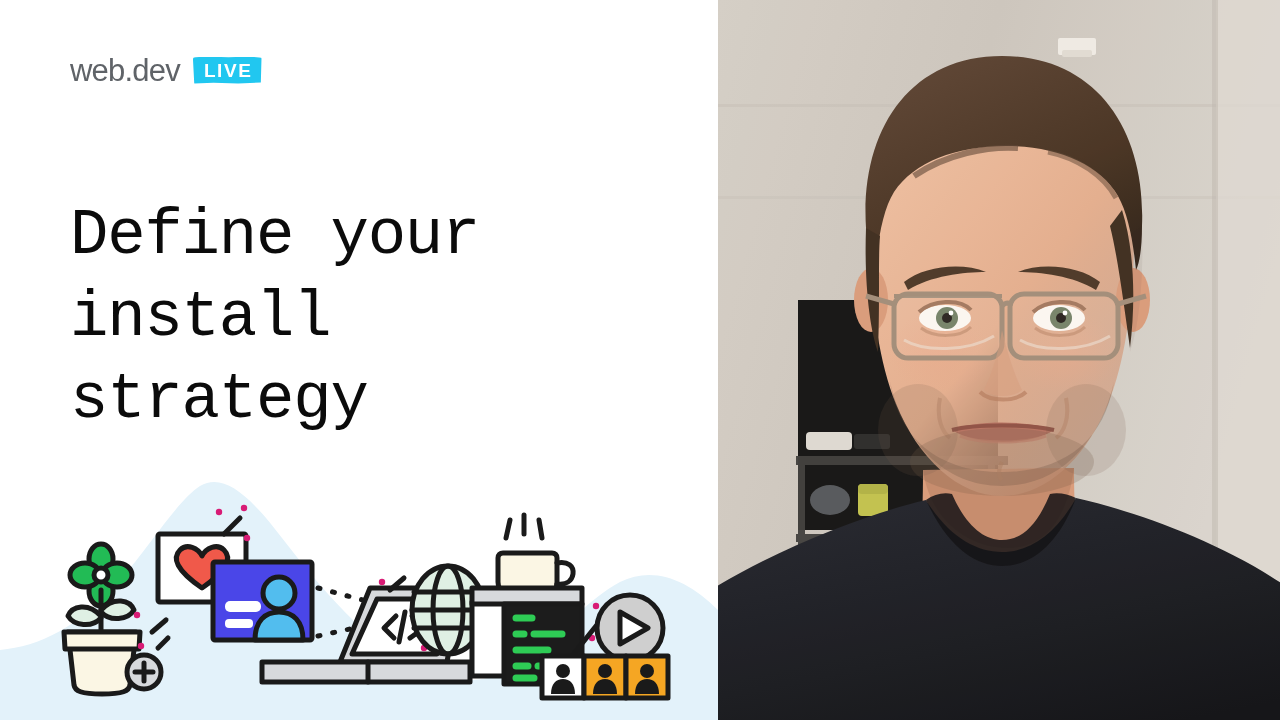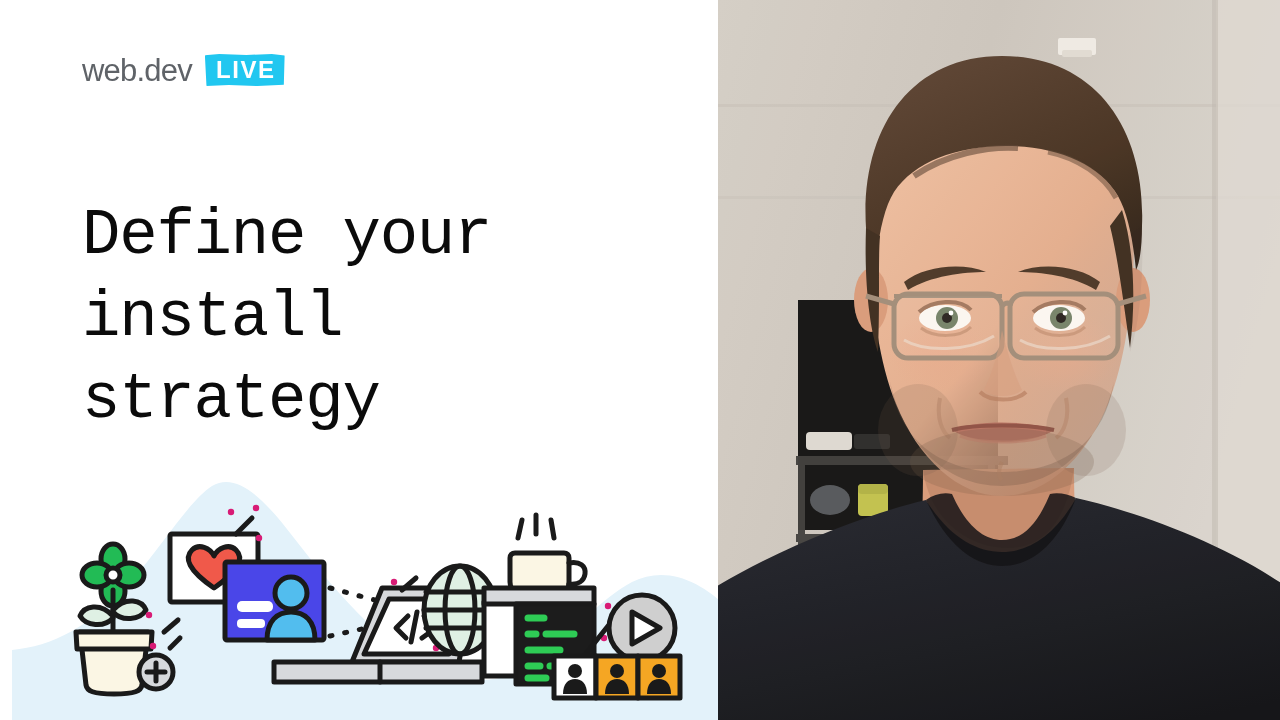--- a/index.html
+++ b/index.html
@@ -13,21 +13,21 @@
   #stage {
     position: relative;
     width: 1280px; height: 720px;
     overflow: hidden;
     background: #ffffff;
   }
 
   
   #slide {
     position: absolute;
-    left: 12px; top: 0;
+    left: 0; top: 0;
     width: 718px; height: 720px;
     background: #ffffff;
     overflow: hidden;
   }
 
   
   #logo {
     position: absolute;
     left: 70px; top: 50px;
     display: flex;
@@ -39,21 +39,21 @@
     font-family: "Liberation Sans", sans-serif;
     font-size: 31px;
     font-weight: 400;
     letter-spacing: -0.8px;
     color: #5F6368;
     line-height: 1;
   }
   #logo-live {
     background: #21C7F0;
     color: #ffffff;
-    font-size: 24px;
+    font-size: 19px;
     font-weight: 700;
     letter-spacing: 1.6px;
     padding: 4px 9px 4px 11px;
     line-height: 1;
     border-radius: 2px;
     
     clip-path: polygon(0% 4%, 18% 0%, 52% 3%, 84% 0%, 100% 5%, 99% 96%, 66% 100%, 30% 97%, 2% 100%);
   }
 
   

